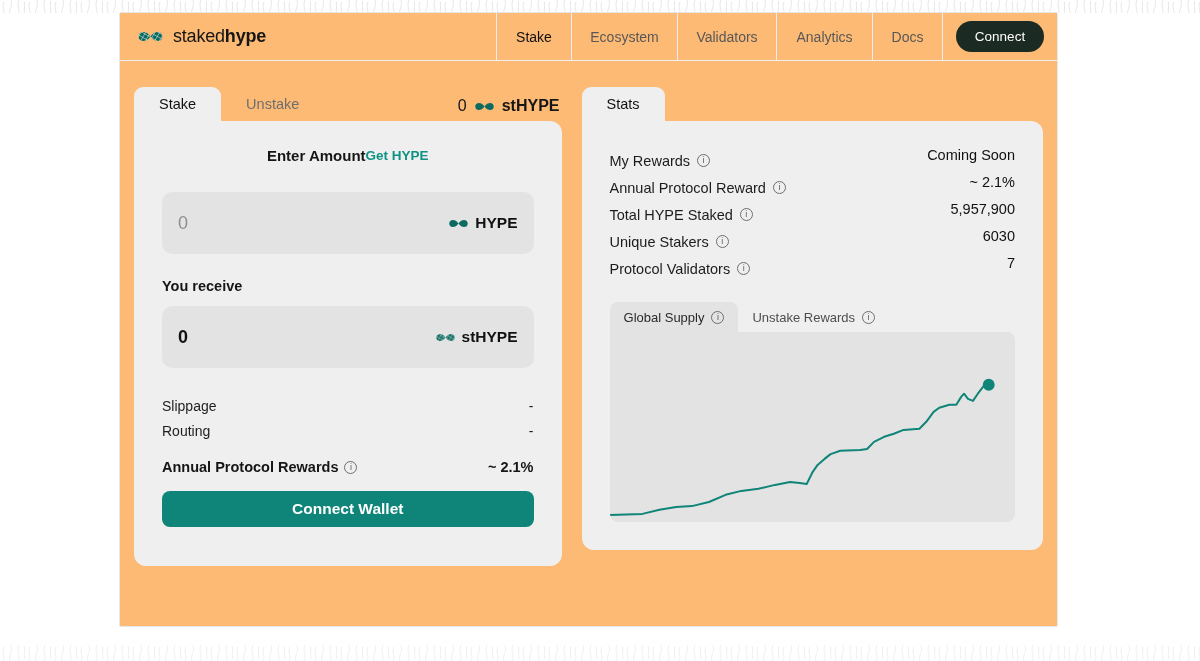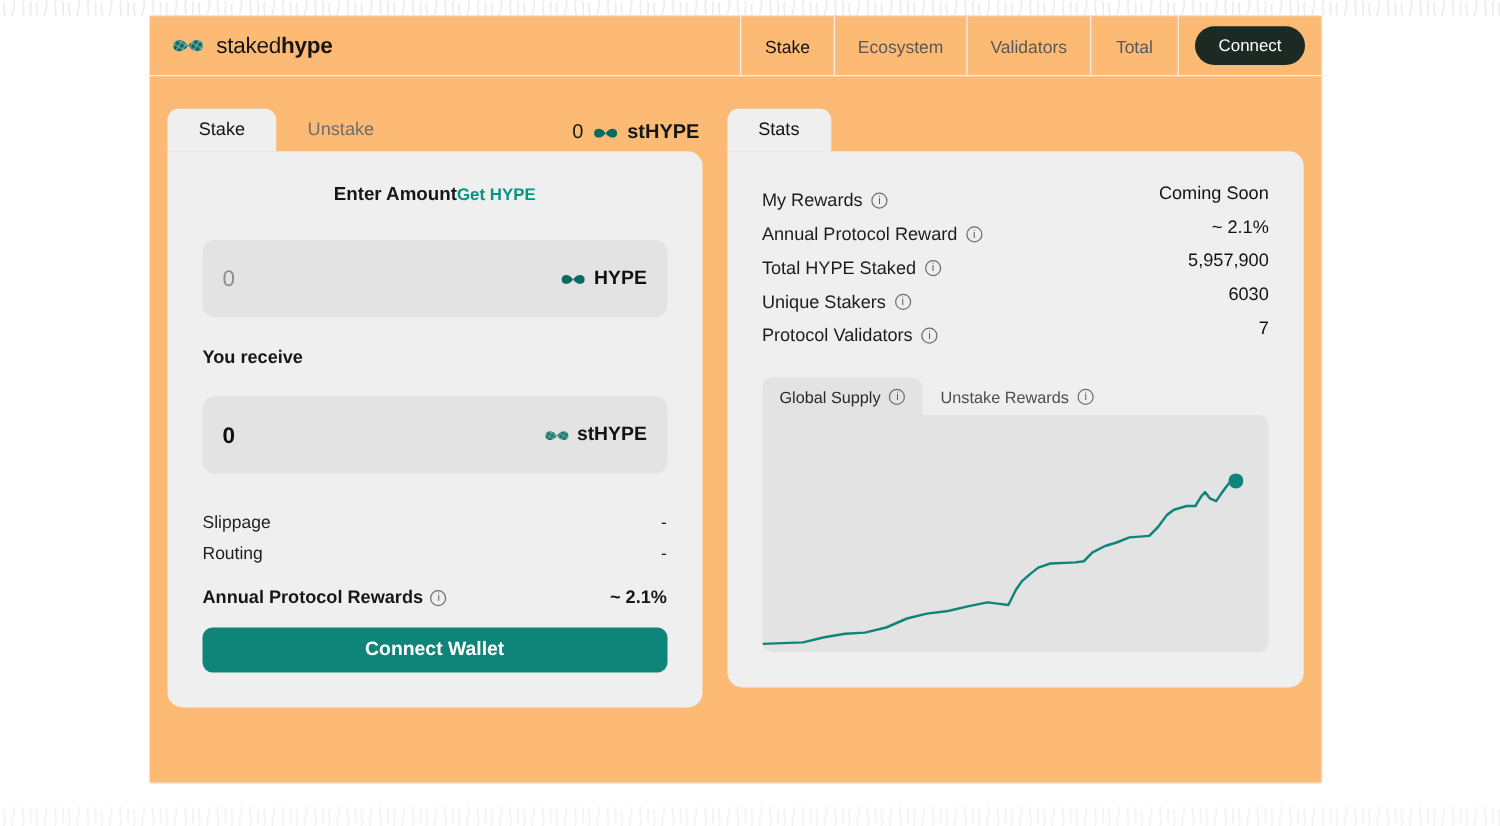--- a/index.html
+++ b/index.html
@@ -62,21 +62,21 @@
   .panel-left{height:445px;}
 
   .amount-head{display:flex;justify-content:center;align-items:center;margin-bottom:28px;}
   .amount-label{font-weight:700;font-size:15px;}
   .get-hype{color:var(--teal-text);font-size:13.5px;font-weight:600;cursor:pointer;}
   .input-box{height:62px;background:var(--inner);border-radius:10px;display:flex;
     align-items:center;justify-content:space-between;padding:0 16px;cursor:text;}
   .input-val{font-size:18px;color:#8F8F8F;}
   .input-val.filled{color:#111;font-weight:600;}
   .token{display:flex;align-items:center;gap:6px;font-weight:700;font-size:15.5px;color:#111;}
-  .receive-label{font-weight:700;font-size:14.5px;margin:24px 0 23px;}
+  .receive-label{font-weight:700;font-size:14.5px;margin:24px 0 12px;}
   .details{margin-top:26px;font-size:14px;}
   .detail-row{display:flex;justify-content:space-between;line-height:25px;color:#1E1E1E;}
   .rewards-row{display:flex;justify-content:space-between;align-items:center;margin-top:15px;
     font-size:14.5px;font-weight:700;}
   .rewards-row .lbl{display:flex;align-items:center;gap:6px;}
   .cw-btn{margin-top:16px;width:100%;height:36px;background:var(--teal);color:#fff;
     border:none;border-radius:8px;font-size:15.5px;font-weight:700;cursor:pointer;
     font-family:inherit;}
 
   .stat-row{display:flex;justify-content:space-between;height:27px;
@@ -128,21 +128,22 @@
     <div class="topbar">
       <div class="brand">
         <svg class="bowtie" width="27" height="19" viewBox="0 0 20 14">
           <use href="#bowtie-path" fill="url(#plaid)"></use>
         </svg>
         <span class="brand-text"><span>staked</span><b>hype</b></span>
       </div>
       <div class="nav-item active w-stake">Stake</div>
       <div class="nav-item w-eco">Ecosystem</div>
       <div class="nav-item w-val">Validators</div>
-      <div class="nav-item w-docs">Total</div>
+      <div class="nav-item w-ana">Analytics</div>
+      <div class="nav-item w-docs">Docs</div>
       <div class="nav-connect-cell">
         <button class="connect-btn">Connect</button>
       </div>
     </div>
 
 
     <div class="content">
 
       <div class="col-left">
         <div class="tab-row">

